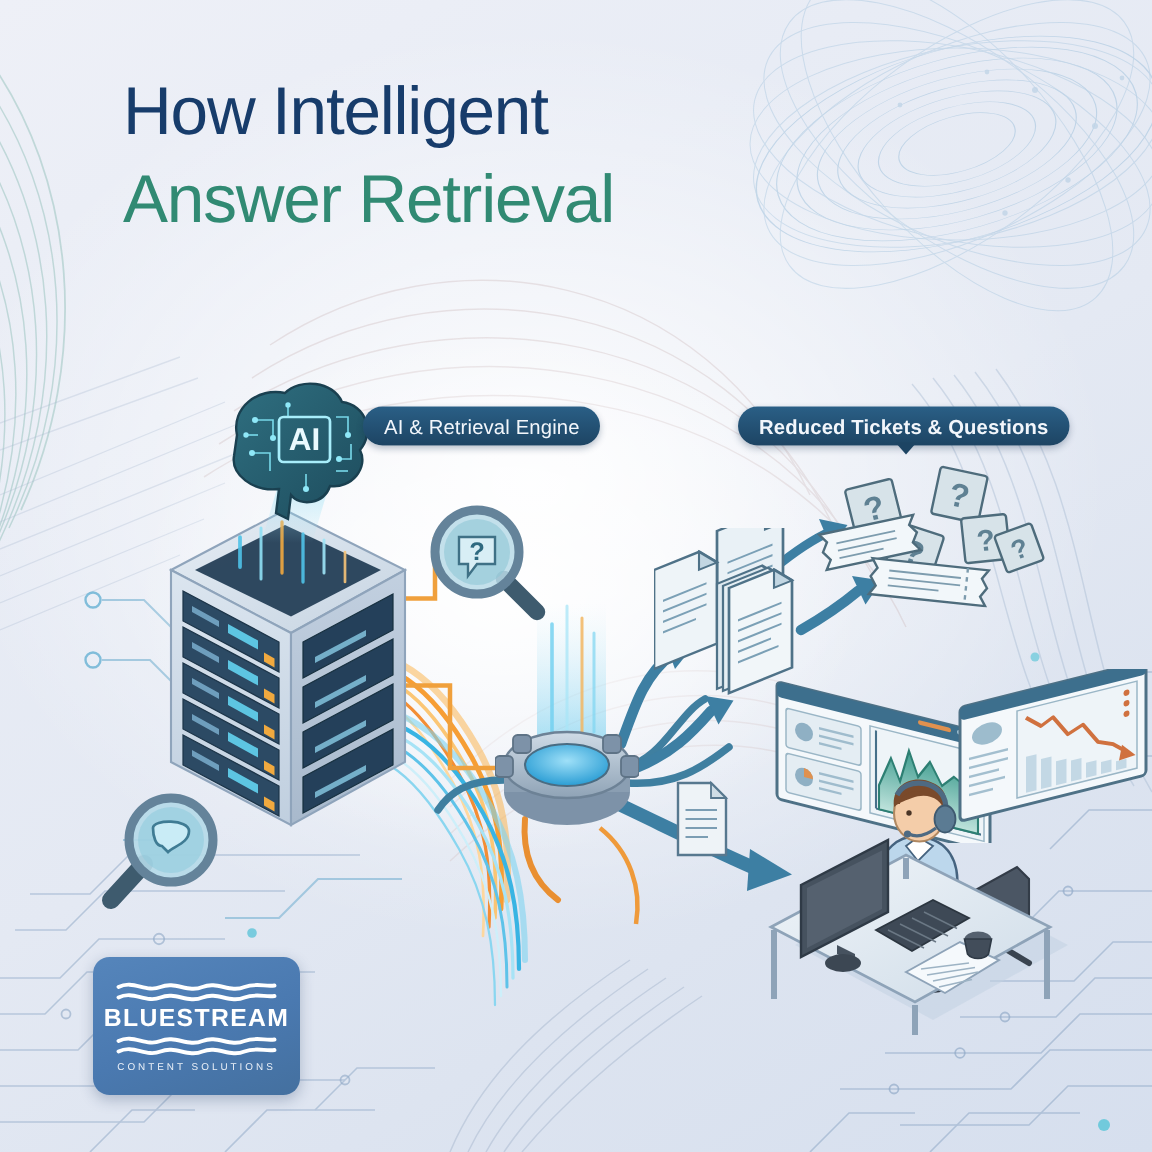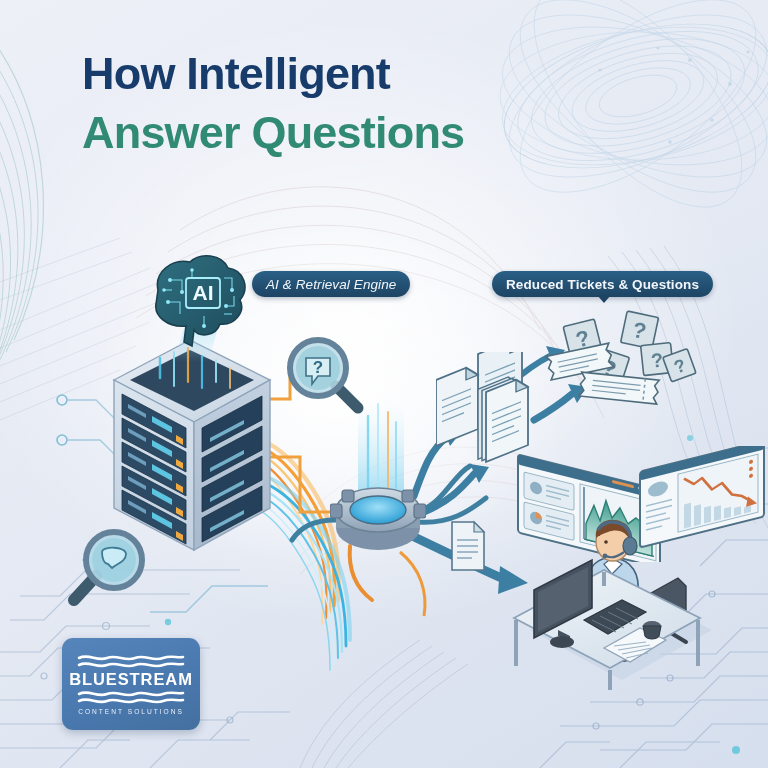--- a/index.html
+++ b/index.html
@@ -7,30 +7,30 @@
   #stage{position:relative;width:768px;height:768px;overflow:hidden;
     background:
       radial-gradient(ellipse 70% 55% at 46% 42%, rgba(255,255,255,.92) 0%, rgba(255,255,255,.35) 45%, rgba(255,255,255,0) 72%),
       linear-gradient(150deg,#eef0f7 0%,#e8ecf5 28%,#e4e9f3 52%,#dde4f0 74%,#d6dfee 100%);
   }
   .abs{position:absolute;}
   .bgsvg{position:absolute;left:0;top:0;width:768px;height:768px;pointer-events:none;}
 
   
   #title{position:absolute;left:82px;top:44px;width:610px;}
-  #title div{font-weight:bold;font-size:45px;line-height:59px;letter-spacing:-.8px;white-space:nowrap;}
+  #title div{font-weight:normal;font-size:45px;line-height:59px;letter-spacing:-.8px;white-space:nowrap;}
   .t-navy{color:#173c6b;}
   .t-green{color:#318a73;}
 
   
   .pill{position:absolute;display:flex;align-items:center;justify-content:center;
     border-radius:20px;color:#f2f6fb;font-size:13.5px;font-weight:500;letter-spacing:.1px;
     background:linear-gradient(180deg,#2a5f86 0%,#1d4463 100%);
     box-shadow:0 2px 5px rgba(20,45,80,.30);white-space:nowrap;padding:0 14px;height:26px;}
-  #pill-ai{left:252px;top:271px;font-style:italic;}
+  #pill-ai{left:242px;top:271px;}
   #pill-tickets{left:492px;top:271px;font-weight:bold;}
   .pill-tail{position:absolute;left:50%;bottom:-6px;margin-left:-6px;width:0;height:0;
     border-left:7px solid transparent;border-right:7px solid transparent;border-top:8px solid #1d4463;}
 
   
   #logo{position:absolute;left:62px;top:638px;width:138px;height:92px;border-radius:11px;
     background:linear-gradient(160deg,#5585bb 0%,#4a79b0 55%,#44709f 100%);
     box-shadow:0 3px 9px rgba(35,60,100,.28);display:flex;flex-direction:column;
     align-items:center;justify-content:center;}
   #logo .wave{width:108px;height:15px;}
@@ -665,21 +665,21 @@
       </g>
     </g>
     <g>
       <ellipse cx="152" cy="136" rx="9" ry="5" fill="#55616f"></ellipse>
       <path d="M143,136 L145,146 C148,150 156,150 159,146 L161,136 Z" fill="#424d5a" stroke="#2f3a46" stroke-width="1.1"></path>
     </g>
   </svg>
 
   <div id="title">
     <div class="t-navy">How Intelligent</div>
-    <div class="t-green">Answer Questions</div>
+    <div class="t-green">Answer Retrieval</div>
   </div>
 
   <div class="pill" id="pill-ai">
     <span>AI &amp; Retrieval Engine</span>
   </div>
   <div class="pill" id="pill-tickets">
     <span>Reduced Tickets &amp; Questions</span>
     <span class="pill-tail"></span>
   </div>
 

